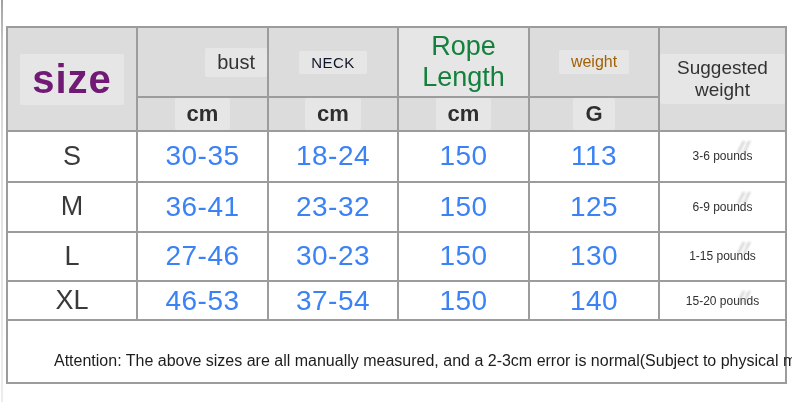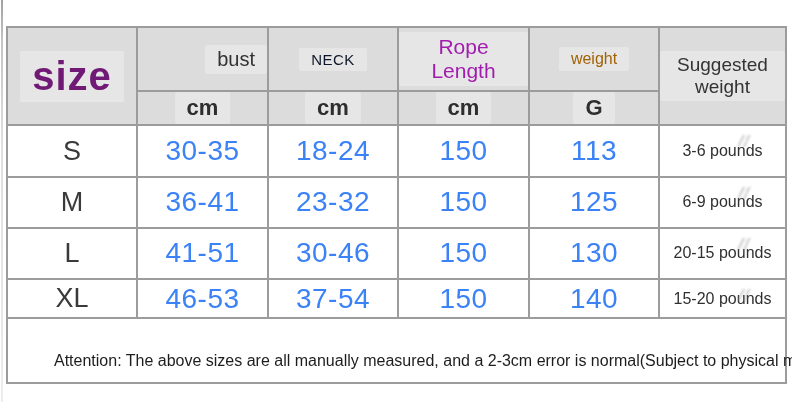--- a/index.html
+++ b/index.html
@@ -43,27 +43,27 @@
   
   .hl {
     display: inline-block;
     padding: 3px 12px;
     border-radius: 2px;
     background: rgba(255,255,255,0.30);
   }
   th.size-head { font-size: 40px; font-weight: 600; color: #701a75; letter-spacing: 1px; }
   th.h-bust   { font-size: 20px; color: #333; text-align: right; }
   th.h-neck   { font-size: 15px; color: #0f172a; letter-spacing: .5px; }
-  th.h-rope   { font-size: 21px; color: #a21caf; }
+  th.h-rope   { font-size: 27px; color: #15803d; }
   th.h-weight { font-size: 16px; color: #a16207; }
   th.h-sugg   { font-size: 19px; color: #333; }
   th.unit     { font-size: 22px; font-weight: 700; color: #2e2e2e; }
   td.size-cell { font-size: 27px; color: #3a3a3a; }
   td.val       { font-size: 28px; color: #3b82f6; letter-spacing: .5px; }
-  td.suggested { font-size: 16px; font-weight: 500; color: #303030; position: relative; }
+  td.suggested { font-size: 12px; font-weight: 500; color: #303030; position: relative; }
   
   .wm {
     position: absolute;
     top: 9px; left: 50%;
     margin-left: 10px;
     width: 18px; height: 12px;
     opacity: .40;
     filter: blur(0.8px);
     background:
       linear-gradient(115deg, transparent 40%, #9a9a9a 40%, #9a9a9a 52%, transparent 52%),
@@ -154,26 +154,26 @@
         <td class="val">23-32</td>
         <td class="val">150</td>
         <td class="val">125</td>
         <td class="suggested">
           <span>6-9 pounds</span>
           <span class="wm"></span>
         </td>
       </tr>
       <tr style="height:48px">
         <td class="size-cell">L</td>
-        <td class="val">41-51</td>
-        <td class="val">30-46</td>
+        <td class="val">27-46</td>
+        <td class="val">30-23</td>
         <td class="val">150</td>
         <td class="val">130</td>
         <td class="suggested">
-          <span>20-15 pounds</span>
+          <span>1-15 pounds</span>
           <span class="wm"></span>
         </td>
       </tr>
       <tr style="height:37px">
         <td class="size-cell">XL</td>
         <td class="val">46-53</td>
         <td class="val">37-54</td>
         <td class="val">150</td>
         <td class="val">140</td>
         <td class="suggested">

